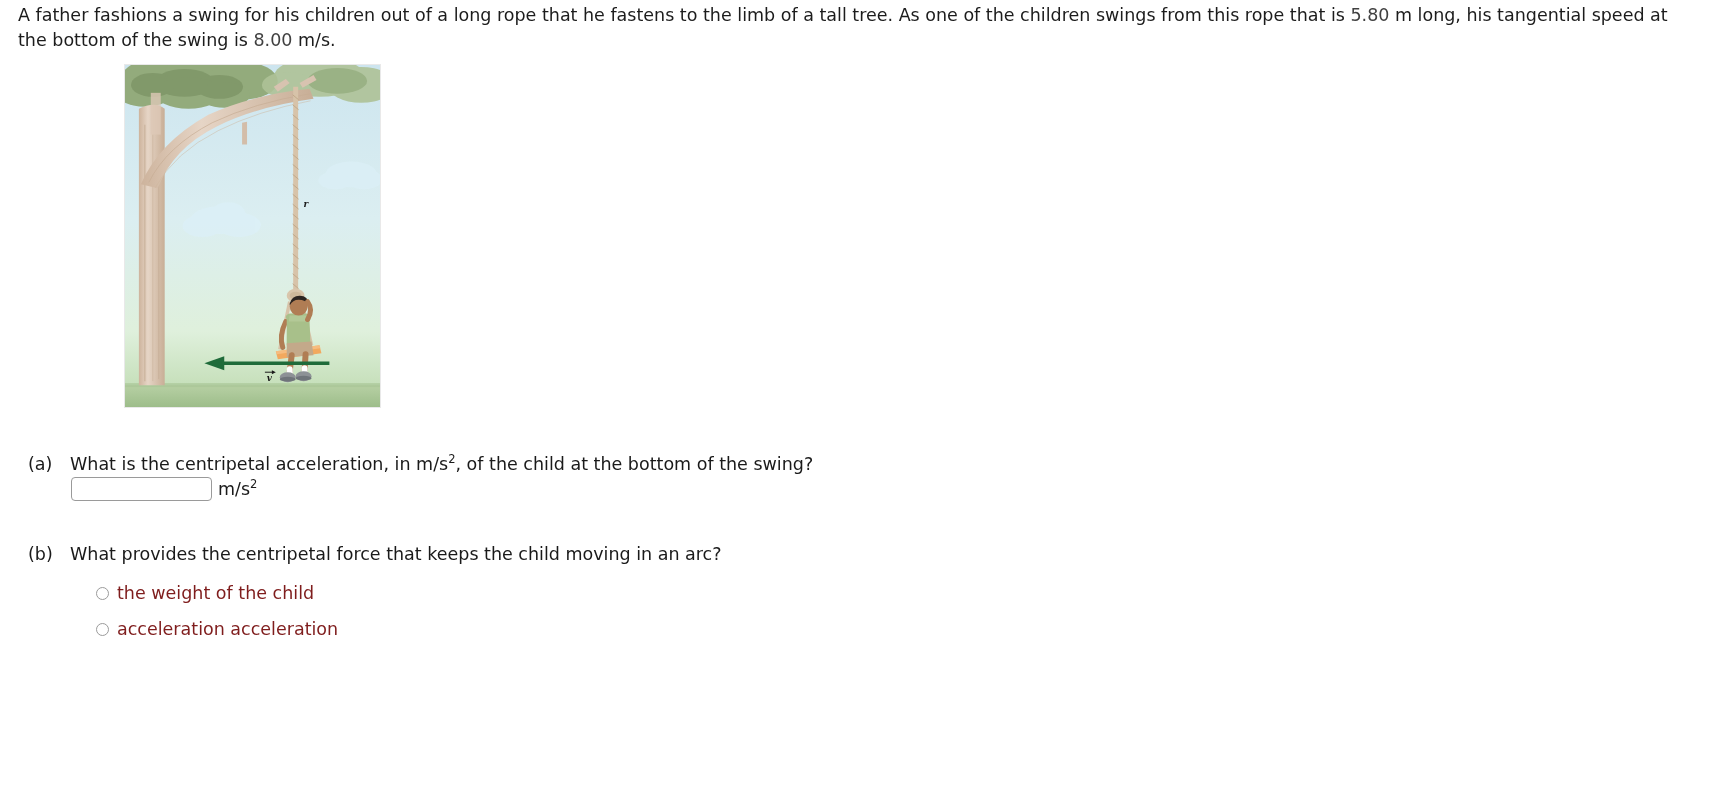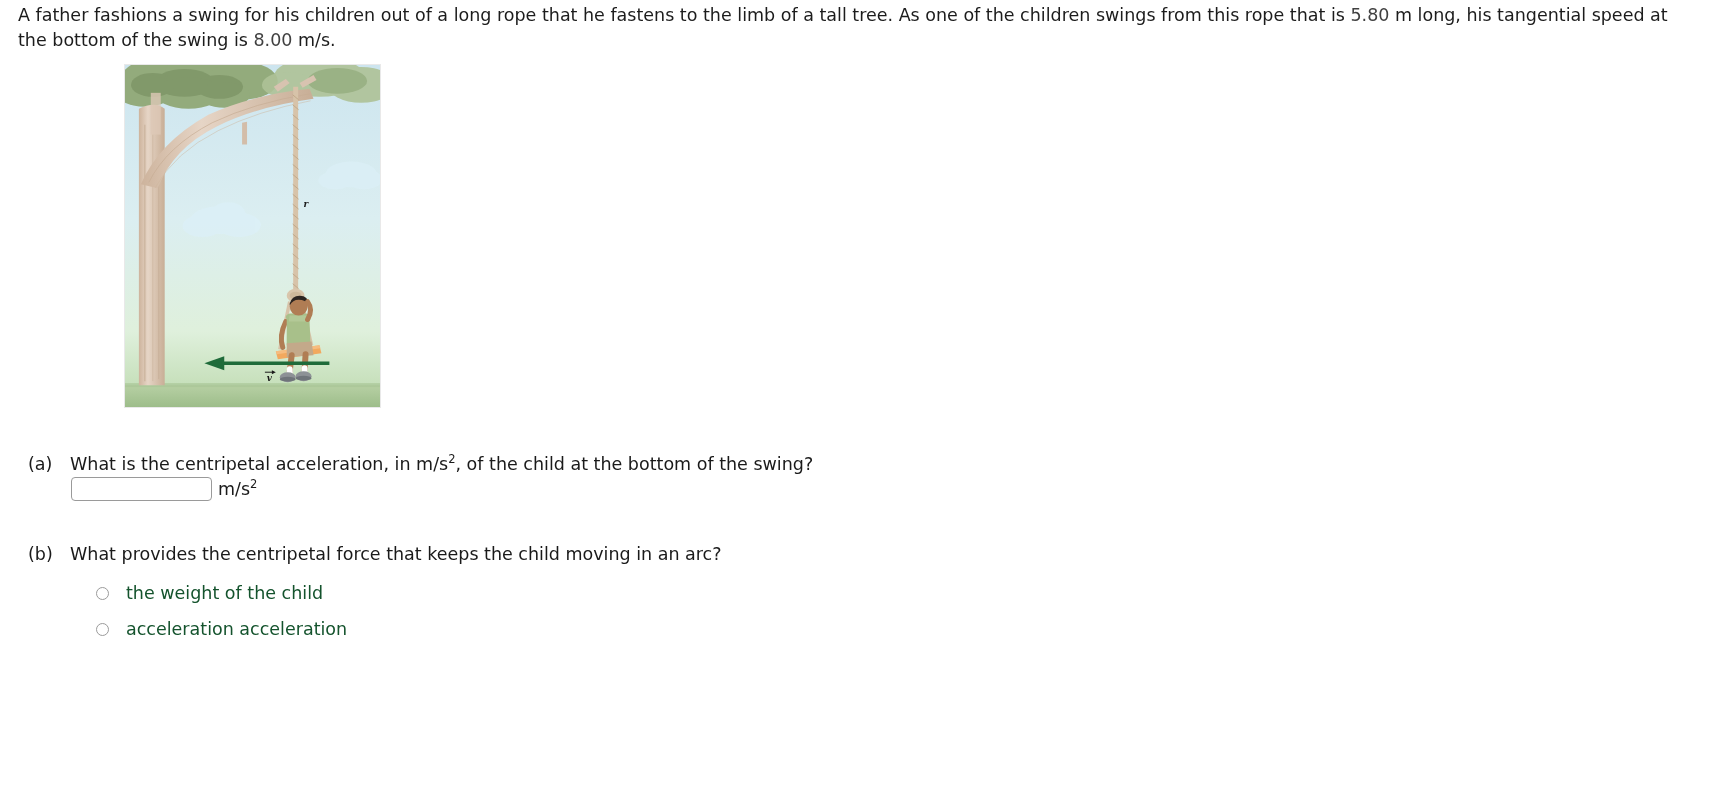--- a/index.html
+++ b/index.html
@@ -113,23 +113,23 @@
   .radio {
     width: 13px;
     height: 13px;
     border: 1.4px solid #9b9b9b;
     border-radius: 50%;
     box-sizing: border-box;
     background: #ffffff;
     flex: none;
   }
   .option-label {
-    margin-left: 17px;
+    margin-left: 8px;
     font-size: 17.5px;
-    color: #14532d;
+    color: #7f1d1d;
     white-space: nowrap;
   }
 </style>
 </head>
 <body>
 
 <div class="page">
 
   <div class="stem">
     <span>A father fashions a swing for his children out of a long rope that he fastens to the limb of a tall tree. As one of the children swings from this rope that is </span><span class="val">5.80</span><span> m long, his tangential speed at the bottom of the swing is </span><span class="val">8.00</span><span> m/s.</span>

